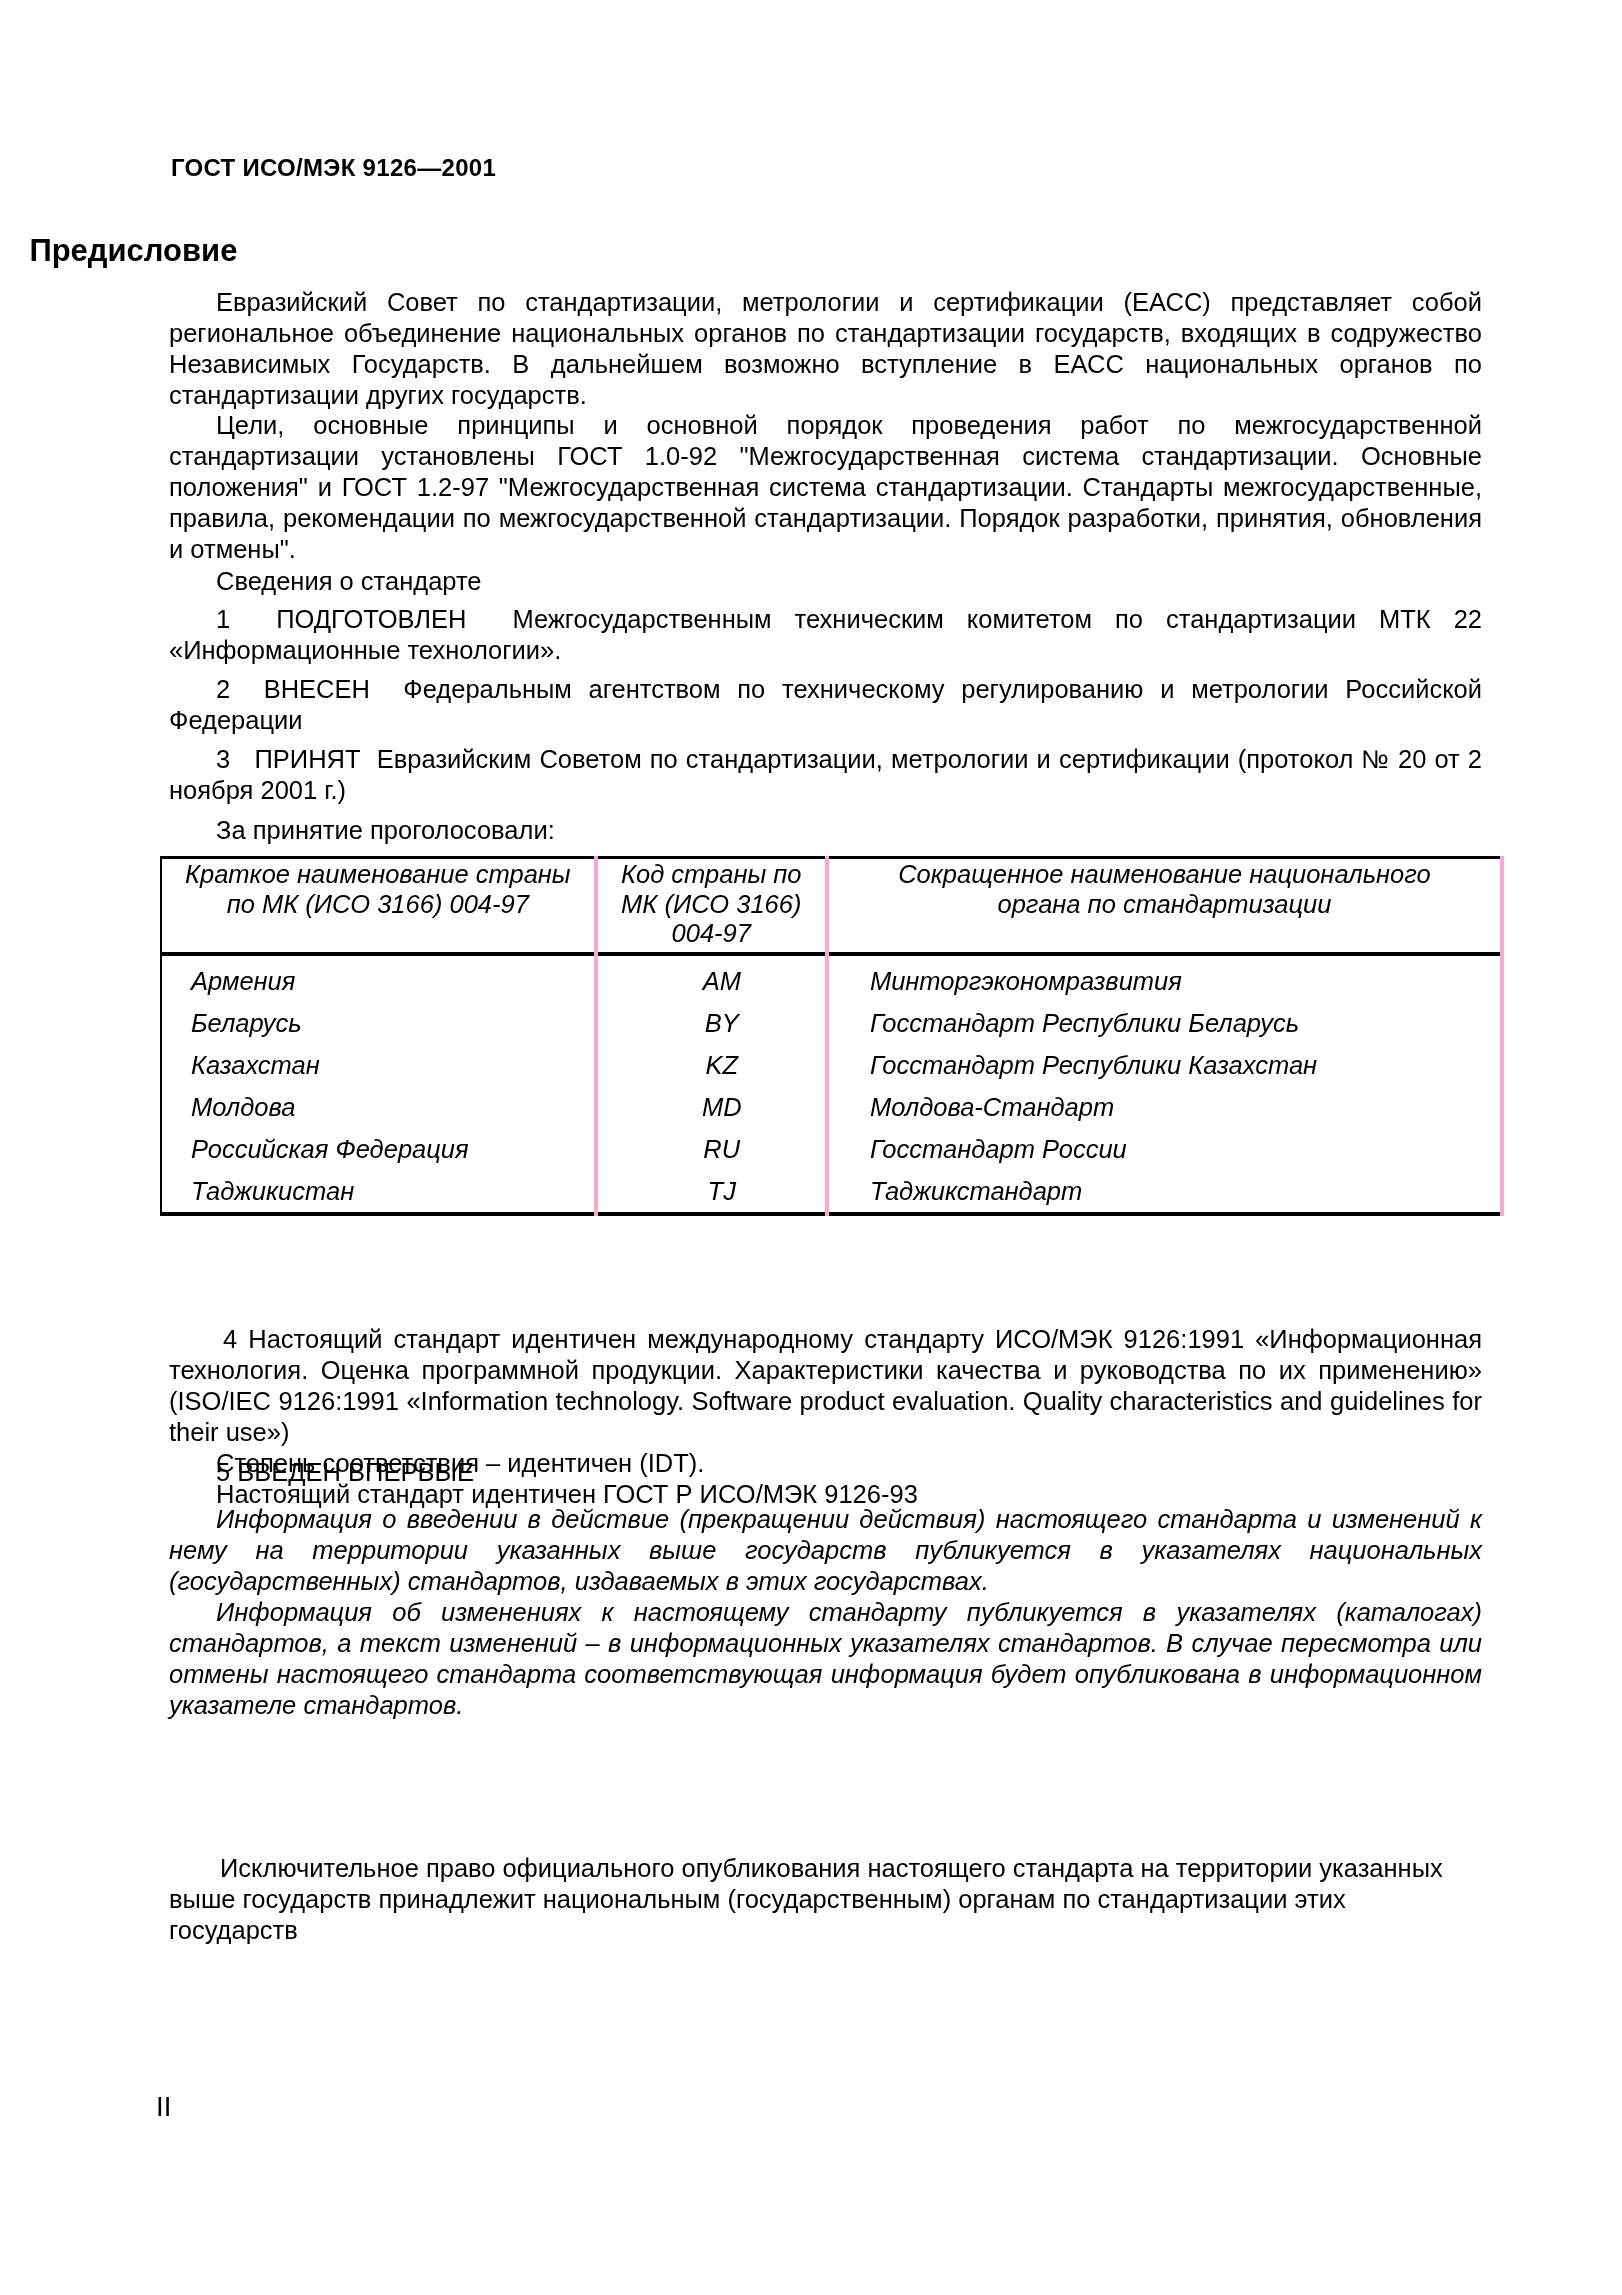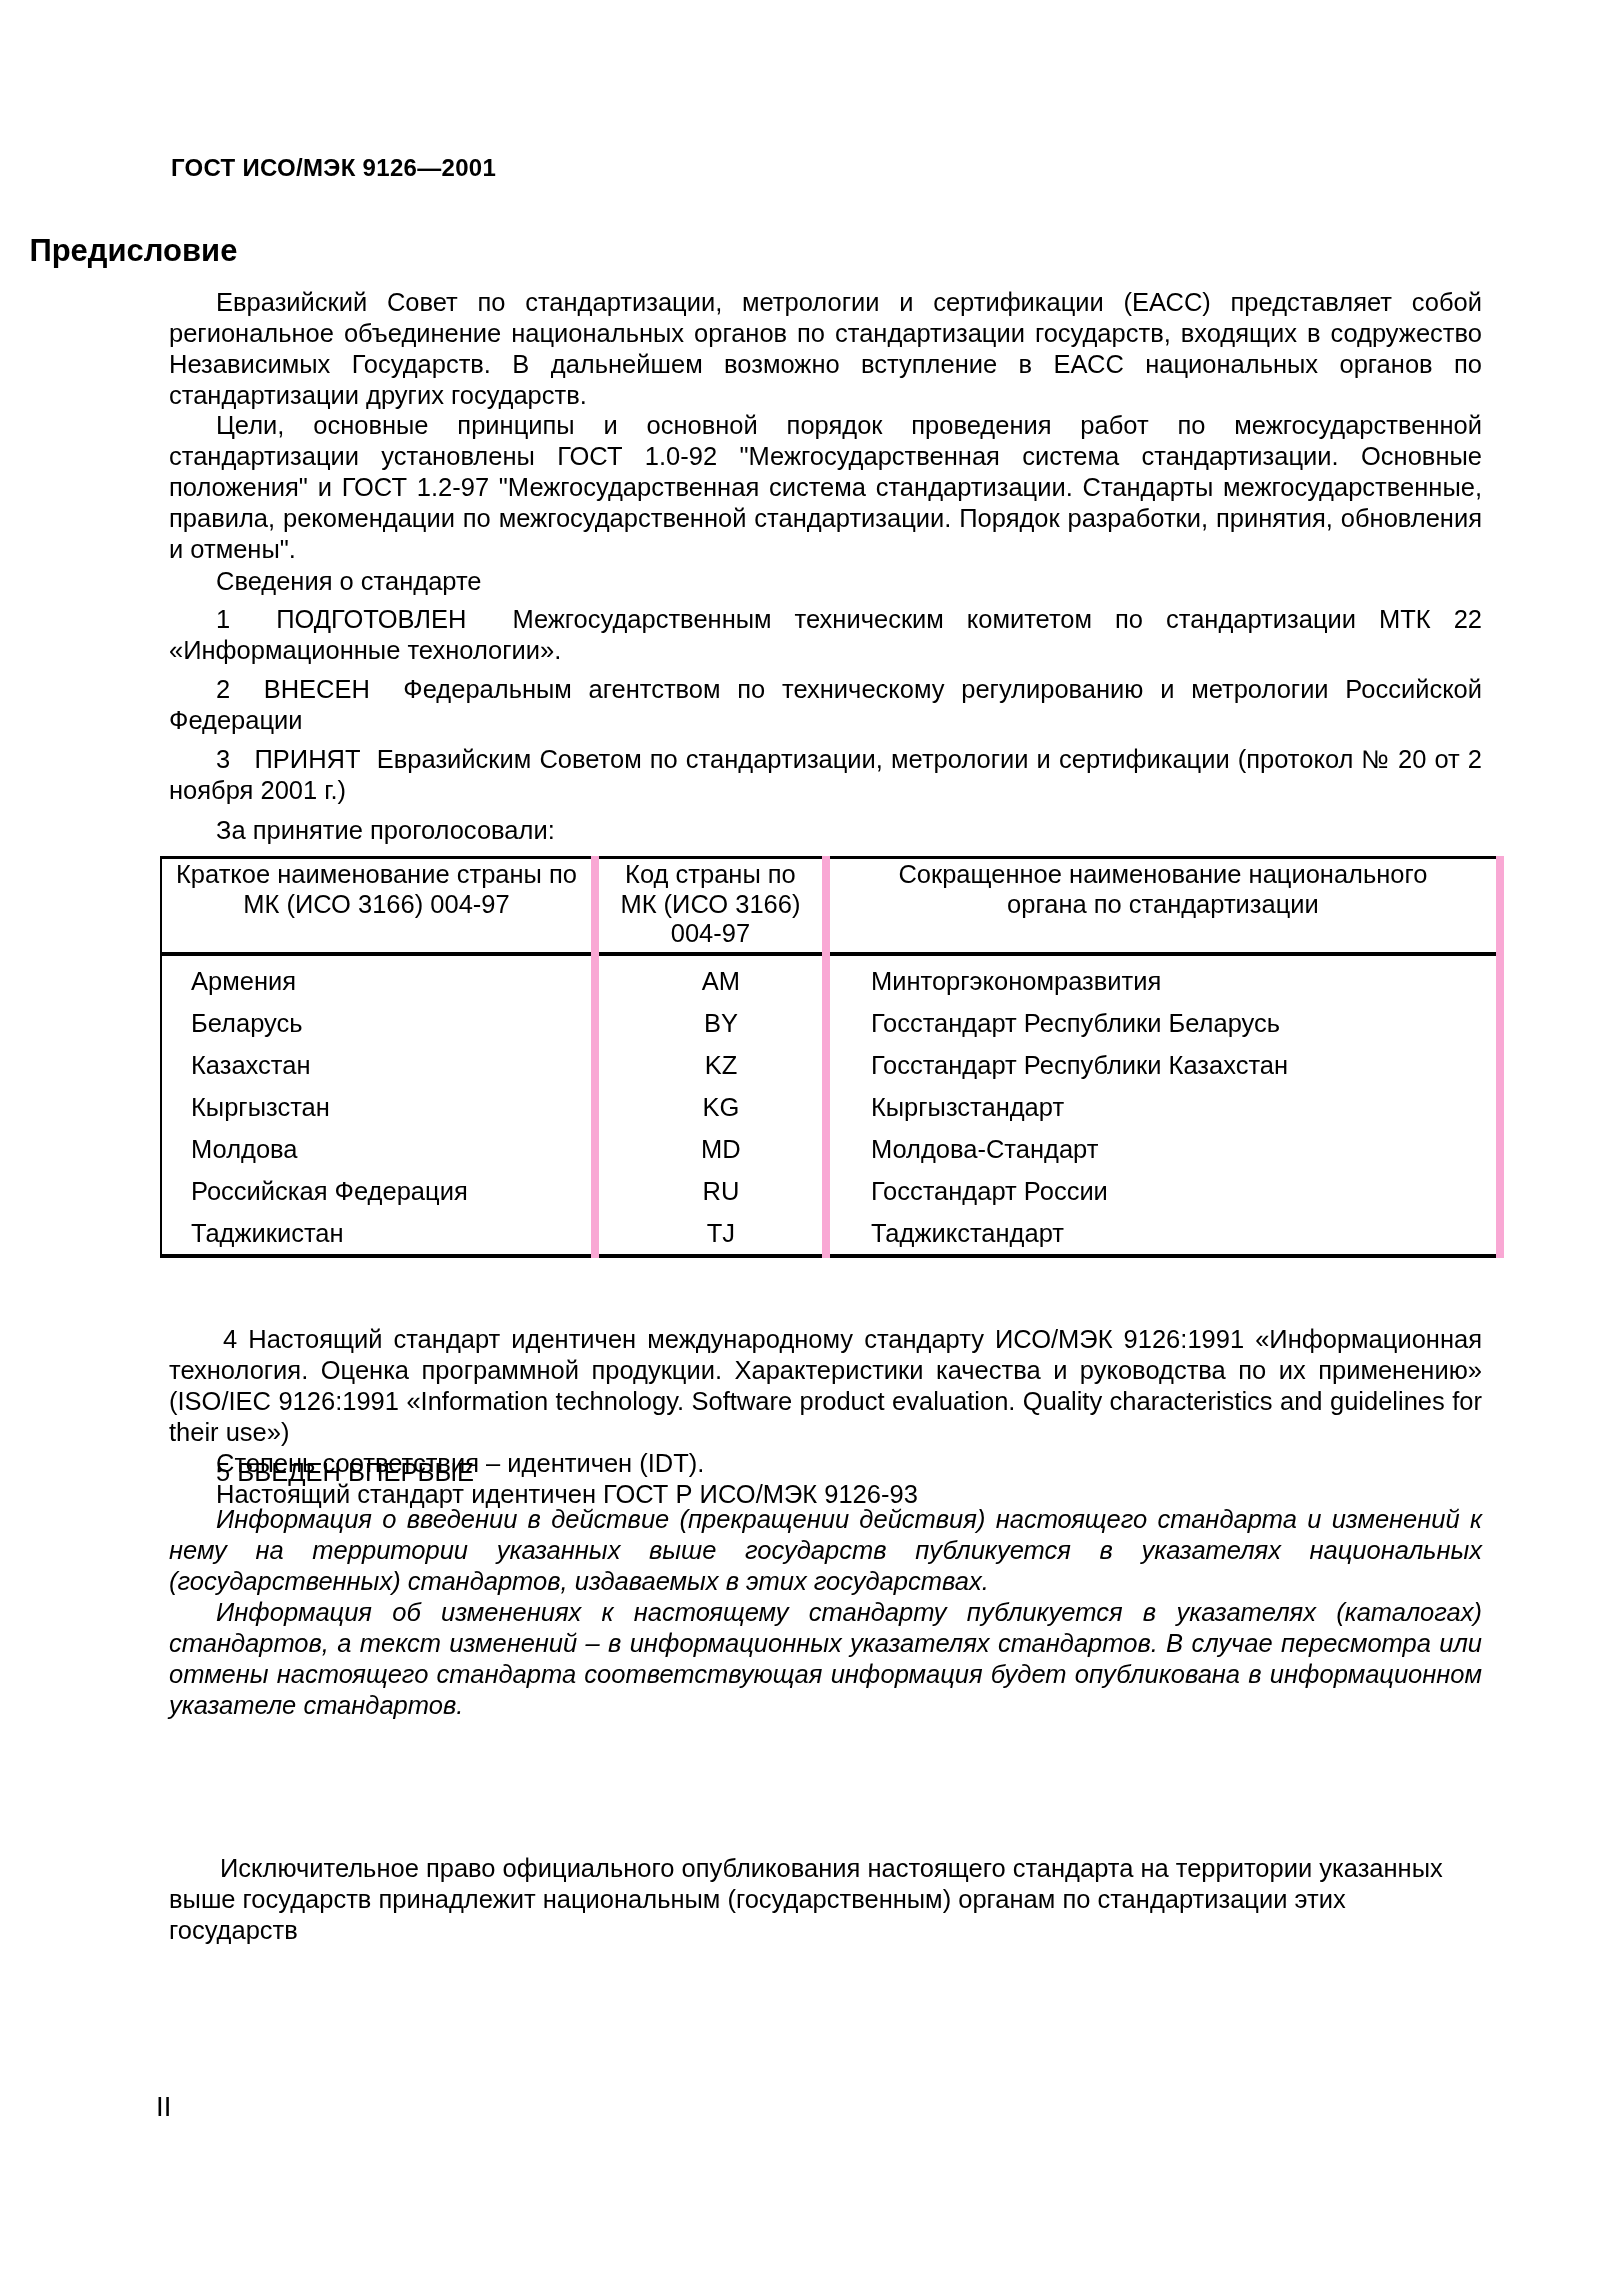--- a/index.html
+++ b/index.html
@@ -10,22 +10,22 @@
          text-align: justify; }
   .blk p { margin: 0; text-indent: 47px; }
   .header-code { position: absolute; left: 171px; top: 154px; font-size: 24px; font-weight: bold;
                  letter-spacing: 0.3px; }
   .title { position: absolute; left: 0; width: 1380px; top: 233px; text-align: left;
            font-size: 31px; font-weight: bold; padding-left: 29.4px; box-sizing: border-box; }
   .italic { font-style: italic; }
 
   table.voters { position: absolute; left: 160px; top: 856px; width: 1344px;
                  border-collapse: collapse; font-size: 25.5px; }
-  table.voters th, table.voters td { border-left: 2px solid #000; border-right: 8px solid #f9a8d4;
-                 padding: 0; vertical-align: top; }
+  table.voters th, table.voters td { border-left: 2px solid #000; border-right: 4px solid #f9a8d4;
+                 padding: 0; vertical-align: top; font-style: italic; }
   table.voters thead th { font-weight: normal; text-align: center; line-height: 29.4px;
                  height: 92px; padding-top: 1.3px; }
   table.voters thead tr { border-top: 3.9px solid #000; border-bottom: 4.6px solid #000; }
   table.voters tbody tr:last-child { border-bottom: 4.6px solid #000; }
   table.voters tbody td { height: 42px; line-height: 42px; }
   table.voters td.c1 { padding-left: 29px; }
   table.voters td.c2 { text-align: center; padding-left: 21px; }
   table.voters td.c3 { padding-left: 41px; }
   col.col1 { width: 436px; }
   col.col2 { width: 232px; }
@@ -106,25 +106,20 @@
         <td class="c1">Беларусь</td>
         <td class="c2">BY</td>
         <td class="c3">Госстандарт Республики Беларусь</td>
       </tr>
       <tr>
         <td class="c1">Казахстан</td>
         <td class="c2">KZ</td>
         <td class="c3">Госстандарт Республики Казахстан</td>
       </tr>
       <tr>
-        <td class="c1">Кыргызстан</td>
-        <td class="c2">KG</td>
-        <td class="c3">Кыргызстандарт</td>
-      </tr>
-      <tr>
         <td class="c1">Молдова</td>
         <td class="c2">MD</td>
         <td class="c3">Молдова-Стандарт</td>
       </tr>
       <tr>
         <td class="c1">Российская Федерация</td>
         <td class="c2">RU</td>
         <td class="c3">Госстандарт России</td>
       </tr>
       <tr>

